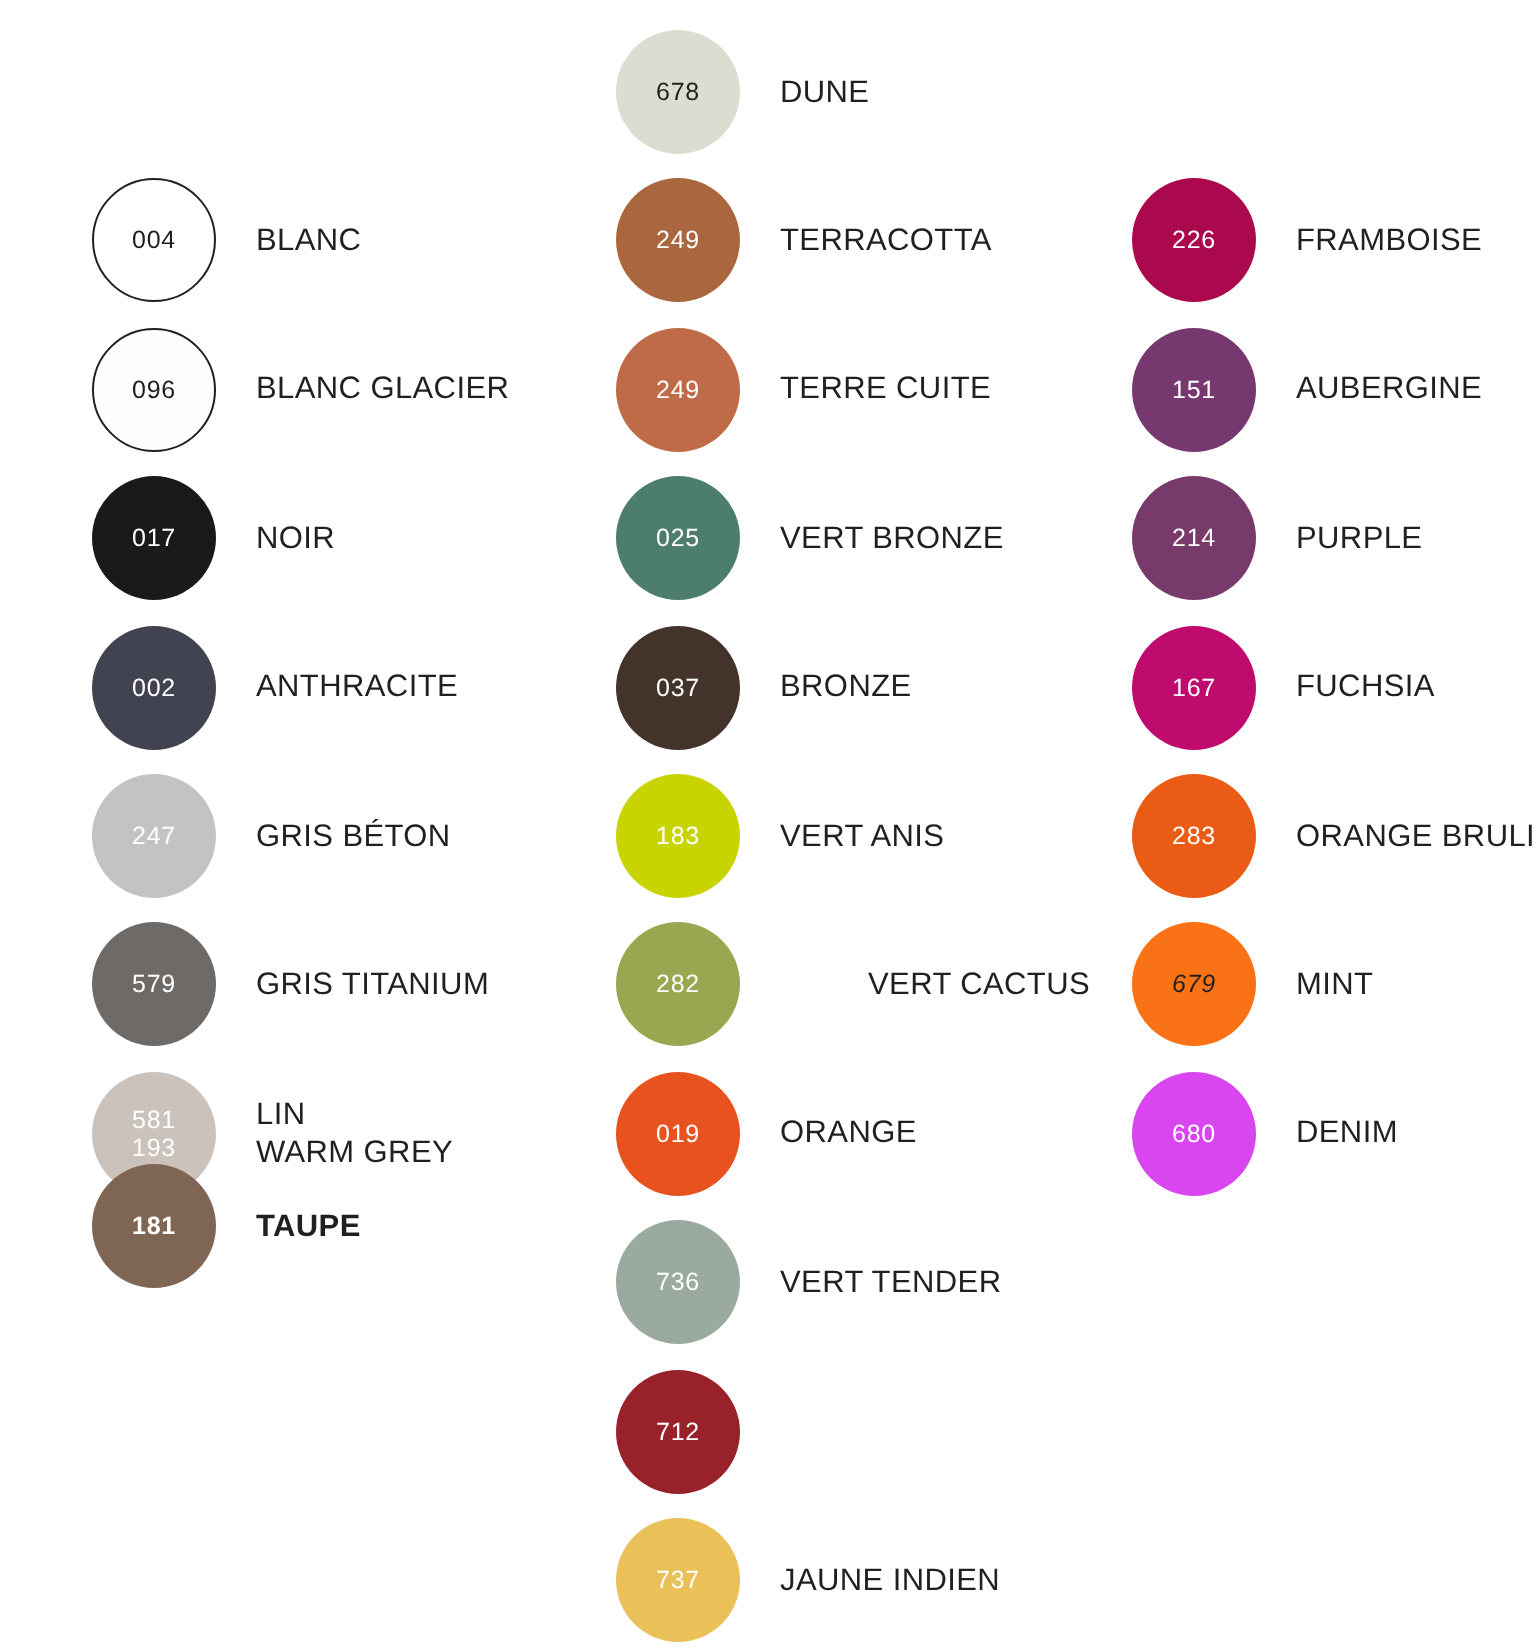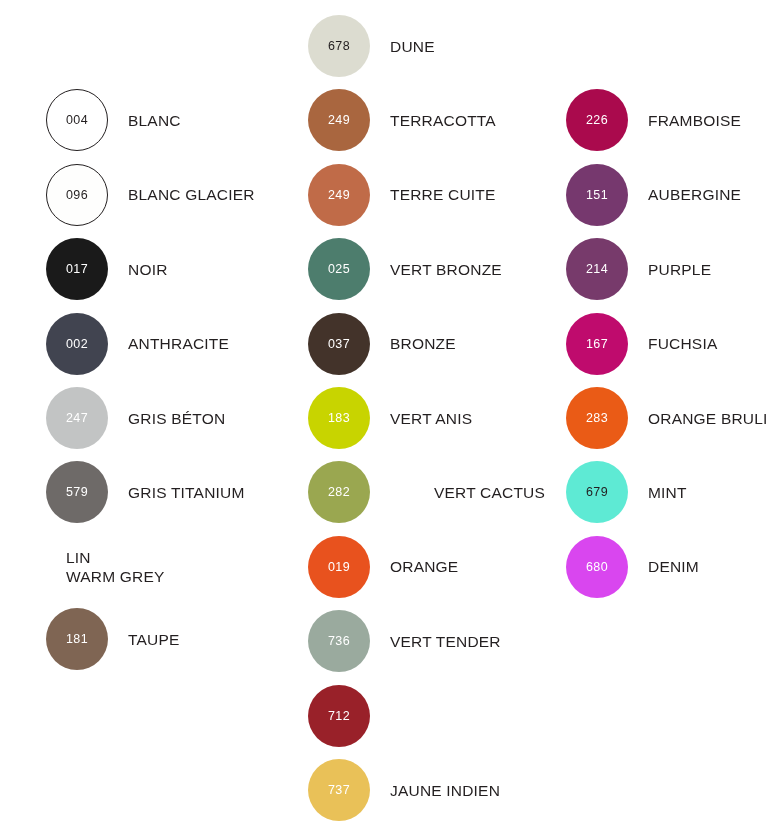--- a/index.html
+++ b/index.html
@@ -119,26 +119,30 @@
       </div>
       <div class="swatch-row" style="top: 461.4px;">
         <div class="swatch-circle" style="background: rgb(110, 106, 104); color: rgb(255, 255, 255);">
           <span class="swatch-code">579</span>
         </div>
         <div class="swatch-label">
           <span class="label-line">GRIS TITANIUM</span>
         </div>
       </div>
       <div class="swatch-row" style="top: 535.8px;">
+        <div class="swatch-circle" style="background: rgb(203, 195, 187); color: rgb(255, 255, 255);">
+          <span class="swatch-code">581</span>
+          <span class="swatch-code">193</span>
+        </div>
         <div class="swatch-label">
           <span class="label-line">LIN</span>
           <span class="label-line">WARM GREY</span>
         </div>
       </div>
-      <div class="swatch-row" style="top: 608px;">
+      <div class="swatch-row" style="top: 582px; font-weight: bold;">
         <div class="swatch-circle" style="background: rgb(127, 101, 83); color: rgb(255, 255, 255);">
           <span class="swatch-code">181</span>
         </div>
         <div class="swatch-label">
           <span class="label-line">TAUPE</span>
         </div>
       </div>
     </div>
     <div class="swatch-column col-2">
       <div class="swatch-row" style="top: 15px;">
@@ -262,21 +266,21 @@
       </div>
       <div class="swatch-row" style="top: 387px;">
         <div class="swatch-circle" style="background: rgb(234, 91, 22); color: rgb(255, 255, 255);">
           <span class="swatch-code">283</span>
         </div>
         <div class="swatch-label">
           <span class="label-line">ORANGE BRULI</span>
         </div>
       </div>
       <div class="swatch-row" style="top: 461.4px;">
-        <div class="swatch-circle" style="background: #5eead4; color: rgb(35, 31, 32);">
+        <div class="swatch-circle" style="background: #f97316; color: rgb(35, 31, 32); font-style: italic;">
           <span class="swatch-code">679</span>
         </div>
         <div class="swatch-label">
           <span class="label-line">MINT</span>
         </div>
       </div>
       <div class="swatch-row" style="top: 535.8px;">
         <div class="swatch-circle" style="background: #d946ef; color: rgb(255, 255, 255);">
           <span class="swatch-code">680</span>
         </div>

